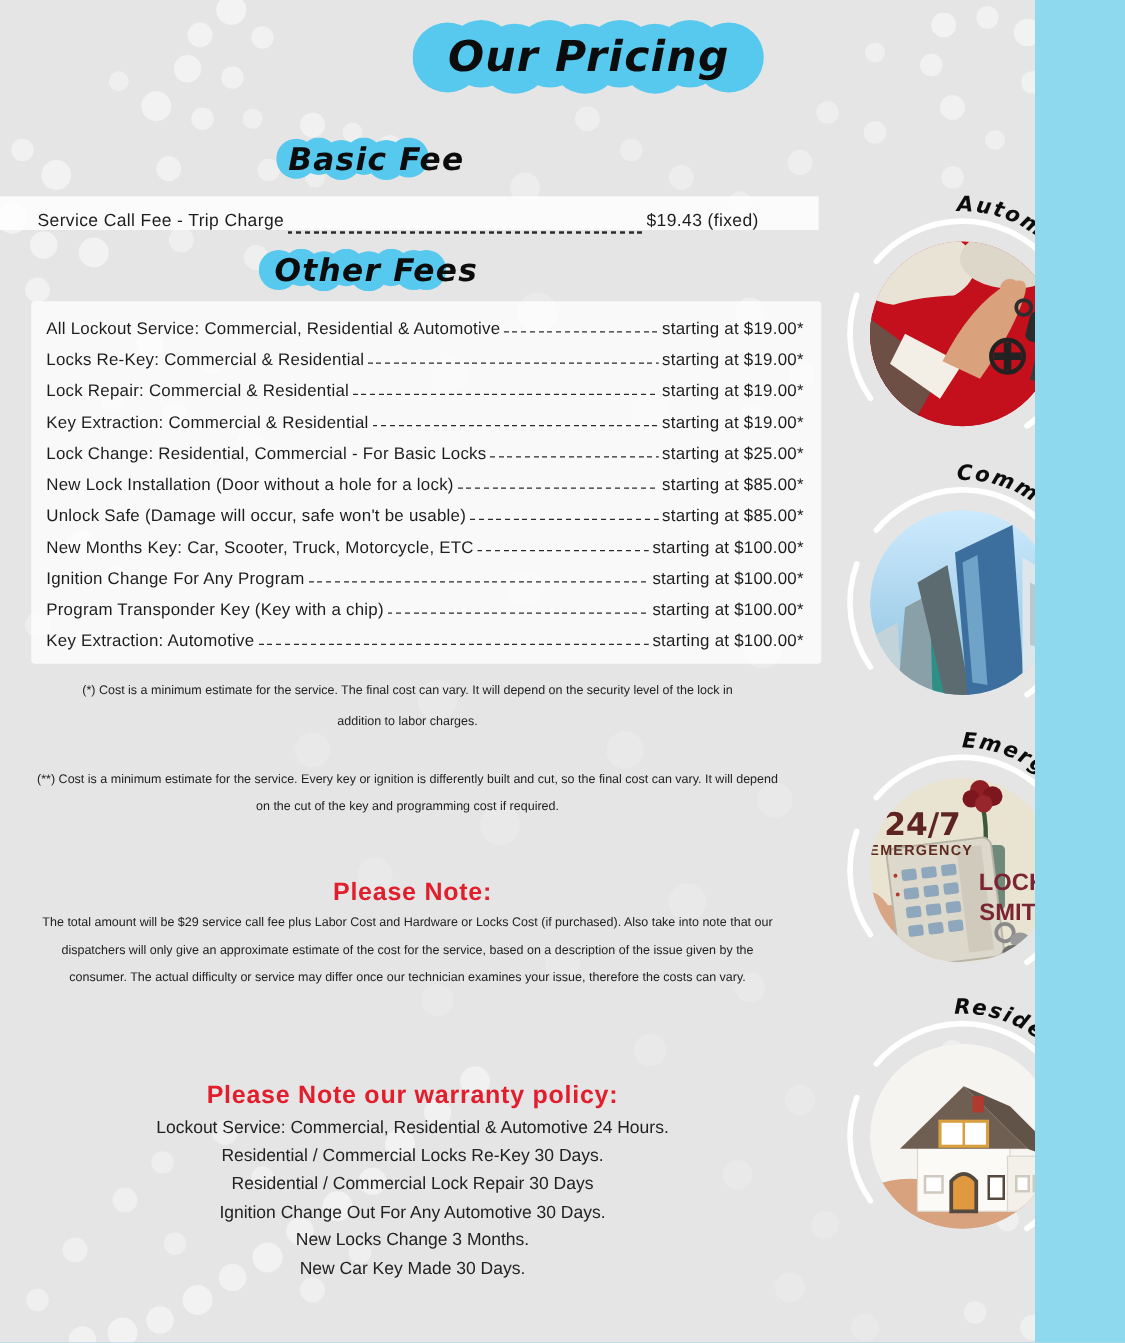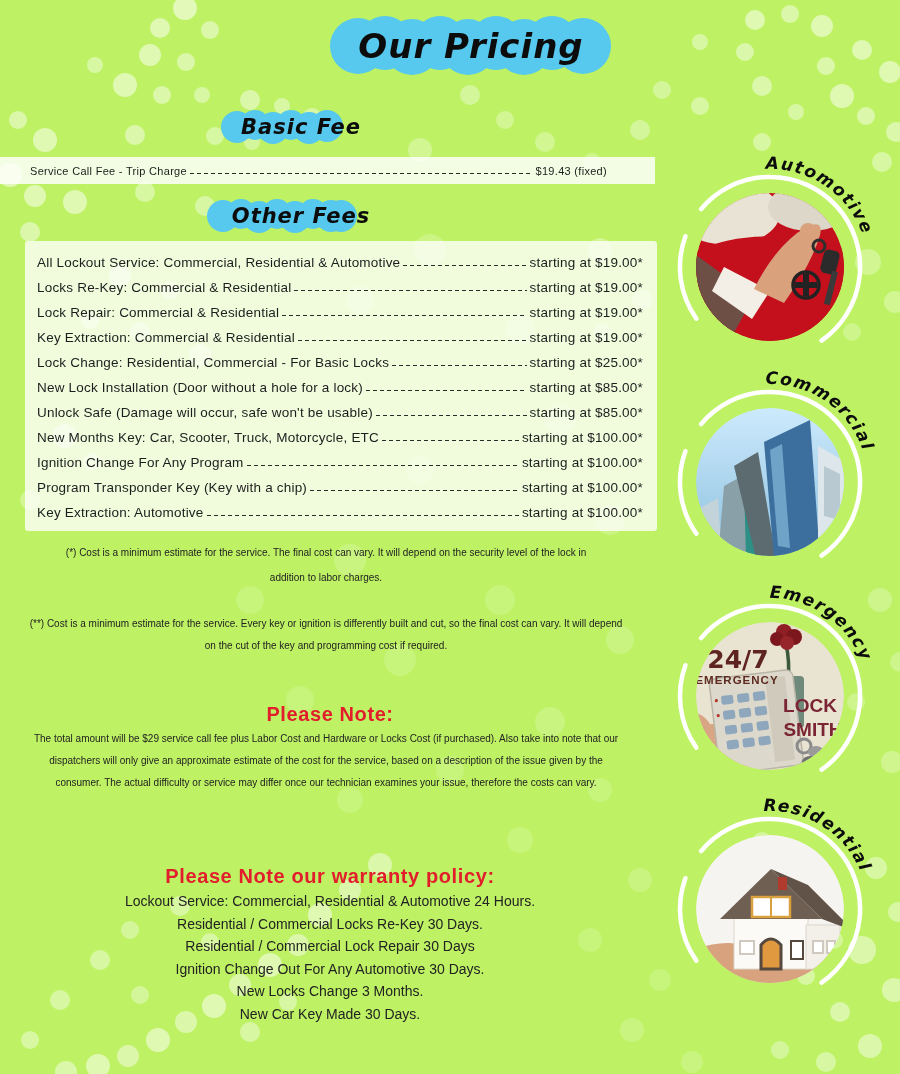--- a/index.html
+++ b/index.html
@@ -1,38 +1,38 @@
 <!DOCTYPE html>
 <html><head>
 <meta charset="utf-8">
 <style>
   html,body{margin:0;padding:0;background:#8fd9ee;}
   .page{
-    position:relative;width:900px;height:1074px;overflow:hidden;
-    background:#bef264;
+    position:relative;width:828px;height:1074px;overflow:hidden;
+    background:#e5e5e5;
     font-family:"Liberation Sans",sans-serif;color:#1d1d1d;
   }
   .bubble{position:absolute;border-radius:50%;background:#ffffff;pointer-events:none;}
   
   .blob-wrap{position:absolute;display:flex;align-items:center;justify-content:center;}
   .blob-svg{position:absolute;left:0;top:0;width:100%;height:100%;}
   .blob-text{
     position:relative;z-index:2;font-family:"DejaVu Sans",sans-serif;
     font-weight:bold;font-style:italic;color:#0c0c0c;letter-spacing:1px;white-space:nowrap;
   }
   .title-wrap{left:330px;top:16px;width:282px;height:60px;}
   .title-wrap .blob-text{font-size:34px;}
   .basic-wrap{left:221px;top:110px;width:122px;height:34px;}
   .other-wrap{left:207px;top:199px;width:150px;height:34px;}
-  .basic-wrap .blob-text,.other-wrap .blob-text{font-size:21px;margin-left:38px;}
+  .basic-wrap .blob-text,.other-wrap .blob-text{font-size:25px;margin-left:38px;}
   
   .service-strip{
     position:absolute;left:0;top:157px;width:655px;height:27px;
-    background:rgba(255,255,255,0.82);display:flex;align-items:center;
-    padding:0 48px 0 30px;box-sizing:border-box;font-size:11px;letter-spacing:.3px;
+    background:rgba(255,255,255,0.82);display:flex;align-items:flex-end;
+    padding:0 48px 0 30px;box-sizing:border-box;font-size:14px;letter-spacing:.3px;
   }
   .fee-panel{
     position:absolute;left:25px;top:241px;width:632px;height:290px;
     background:rgba(255,255,255,0.78);border-radius:3px;
     padding:9px 14px 0 12px;box-sizing:border-box;
   }
   .fee-row{display:flex;align-items:center;height:25px;font-size:13.5px;letter-spacing:.2px;white-space:nowrap;}
   .fee-label{flex:none;}
   .fee-dashes{flex:1;height:1.8px;margin:0 3px;transform:translateY(3px);
     background:repeating-linear-gradient(90deg,#2b2b2b 0 4px,transparent 4px 7px);}

